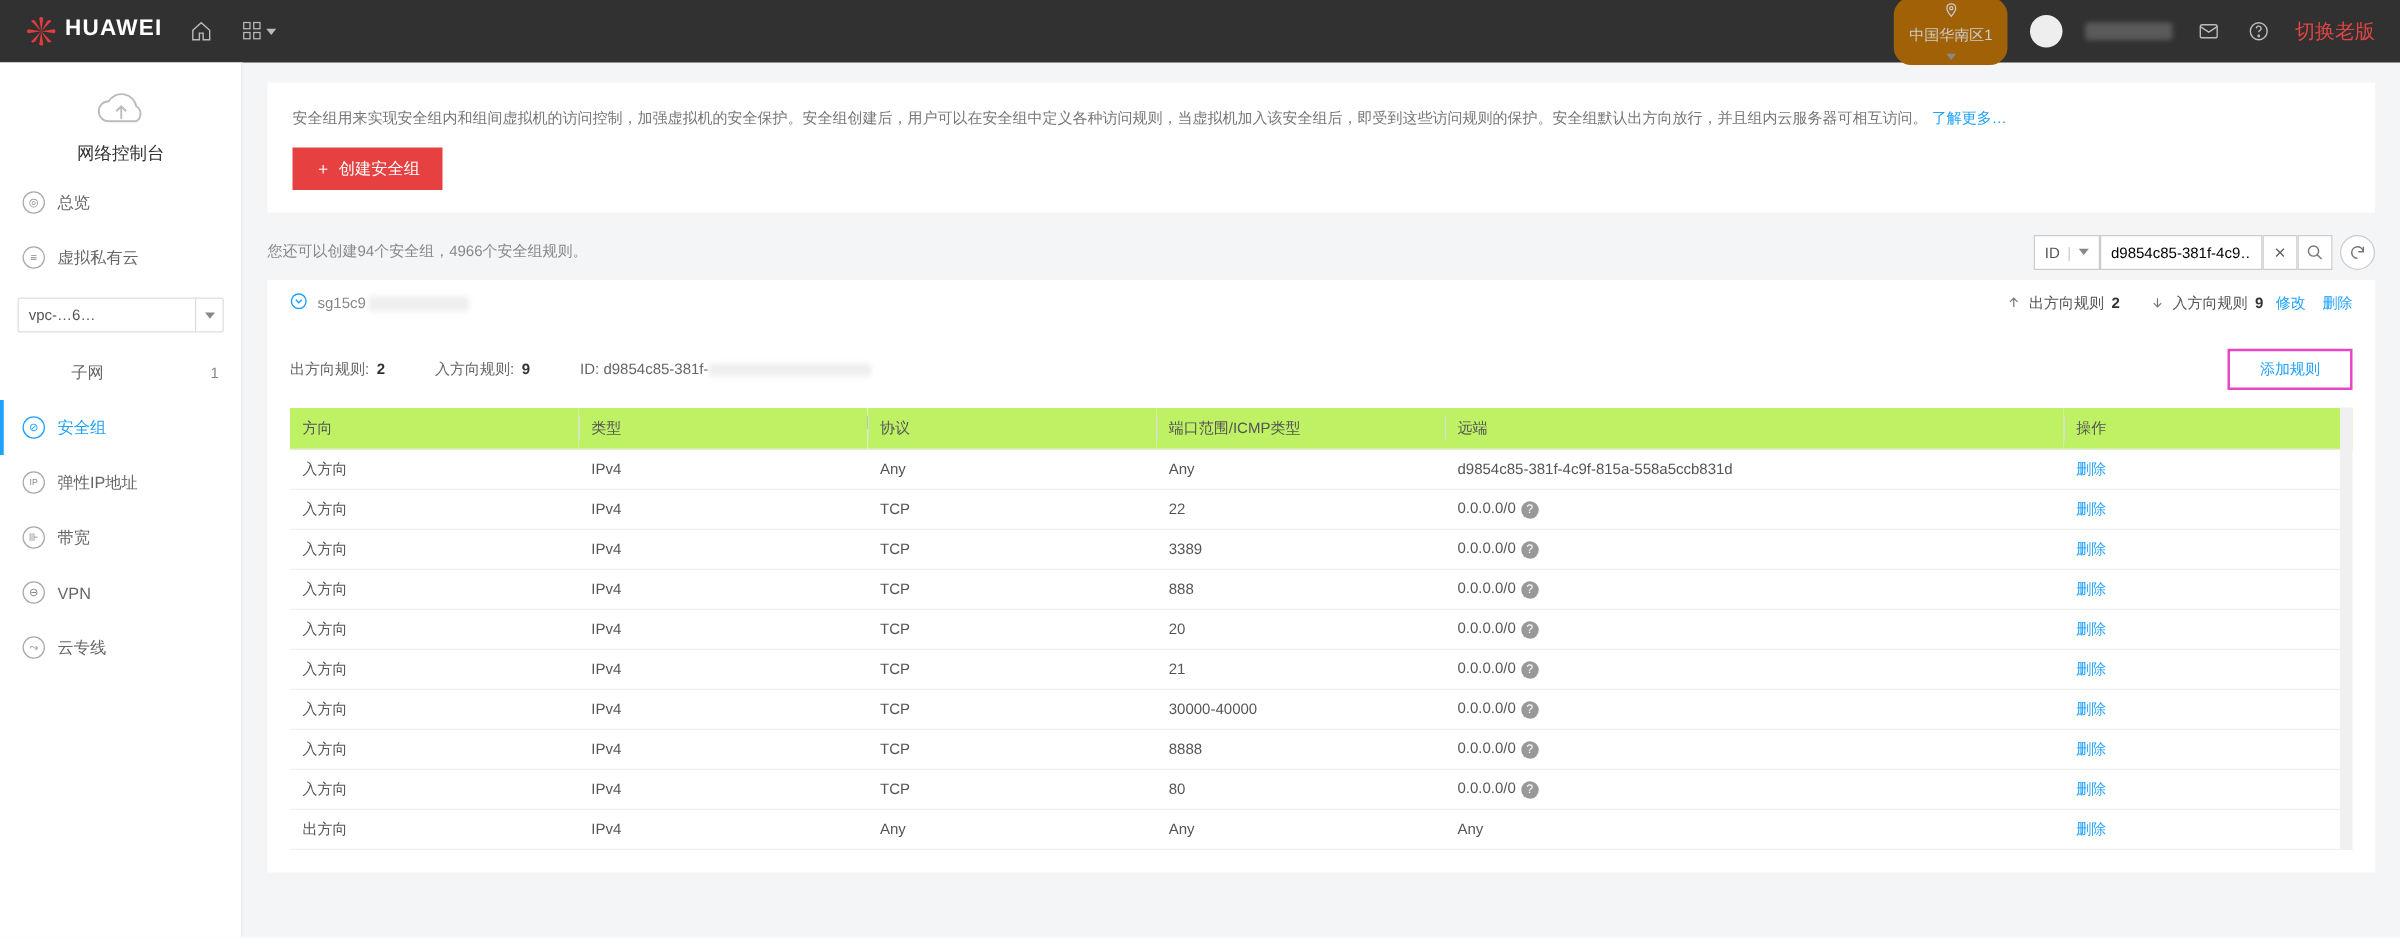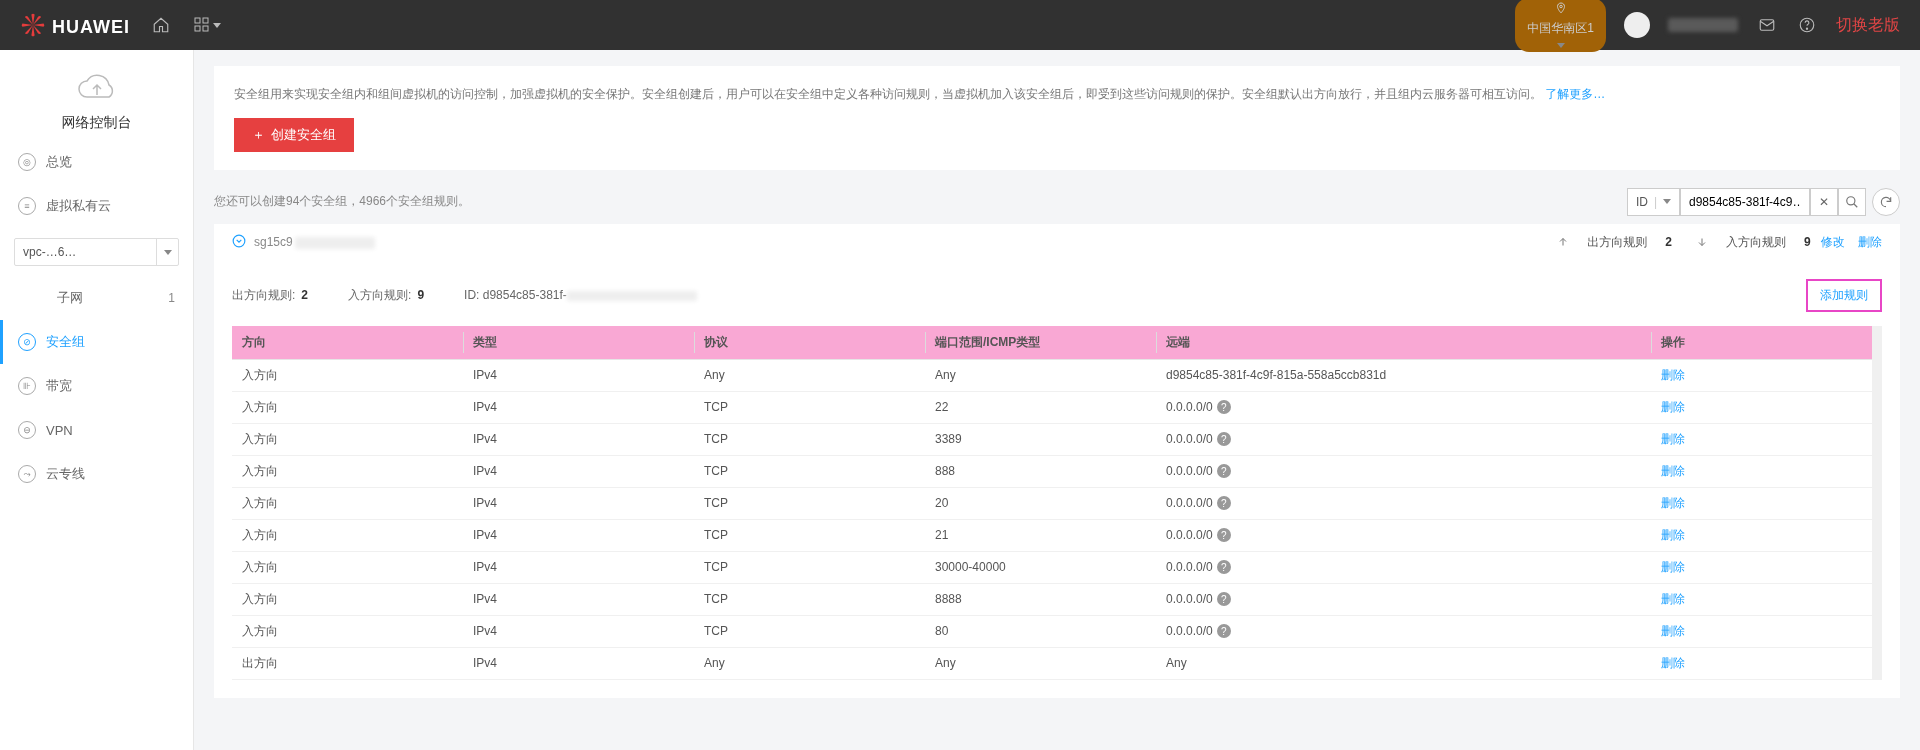--- a/index.html
+++ b/index.html
@@ -1,18 +1,18 @@
 <!DOCTYPE html>
 <html><head>
 <meta charset="utf-8">
 <style>
 * { margin:0; padding:0; box-sizing:border-box; font-family:"Microsoft YaHei","PingFang SC",Arial,sans-serif; }
 body { background:#f4f5f7; color:#333; font-size:12px; }
 .topbar { height:50px; background:#313131; display:flex; align-items:center; padding:0 20px; color:#ccc; }
-.logo { display:flex; align-items:flex-end; gap:6px; color:#fff; }
+.logo { display:flex; align-items:flex-start; gap:6px; color:#fff; }
 .logo-mark { width:26px; height:26px; }
 .logo-text { font-size:18px; font-weight:600; letter-spacing:1px; }
 .topbar-left { display:flex; align-items:center; gap:22px; margin-left:20px; }
 .top-icon { width:22px; height:22px; display:flex; align-items:center; justify-content:center; cursor:pointer; }
 .top-icon-box { display:flex; align-items:center; gap:3px; }
 .topbar-spacer { flex:1; }
 .topbar-right { display:flex; align-items:center; gap:18px; }
 .region { background:#a16207; border-radius:14px; padding:4px 12px; display:flex; align-items:center; gap:6px; cursor:pointer; font-size:12px;flex-direction:column; }
 .avatar { width:26px; height:26px; border-radius:50%; background:#eee; cursor:pointer; }
 .userblur { width:70px; height:14px; background:#5a5a5a; filter:blur(2px); border-radius:3px; }
@@ -39,32 +39,32 @@
 .quota-row .quota-text { color:#888; font-size:12px; flex:1; }
 .filter-sel { border:1px solid #ccc; height:28px; display:inline-flex; align-items:center; padding:0 8px; background:#fff; font-size:12px; color:#555; gap:6px; cursor:pointer; }
 .filter-inp { border:1px solid #ccc; height:28px; width:130px; padding:0 8px; font-size:12px; background:#fff; }
 .iconbtn { width:28px; height:28px; border:1px solid #ccc; background:#fff; display:inline-flex; align-items:center; justify-content:center; cursor:pointer; color:#666; }
 .iconbtn.round { border-radius:50%; }
 .panel { background:#fff; margin-top:6px; }
 .panel-head { display:flex; align-items:center; padding:10px 18px; font-size:12px; color:#555;text-align:right; }
 .panel-head .sg-name { margin-left:8px; color:#888; }
 .sg-name-blur { display:inline-block; width:80px; height:12px; background:#eee; filter:blur(2px); border-radius:2px; vertical-align:middle; margin-left:2px; }
 .panel-head .spacer { flex:1; }
-.rule-stat { display:flex; align-items:center; gap:18px; margin-left:24px; cursor:pointer; }
+.rule-stat { display:flex; align-items:center; gap:6px; margin-left:24px; cursor:pointer; }
 .rule-stat .cnt { font-weight:600; color:#333; }
 .panel-links a { color:#1fa1ff; text-decoration:none; margin-left:10px; font-size:12px; }
 .panel-body { padding:10px 18px 18px; }
 .stats-row { display:flex; align-items:center; gap:40px; padding:8px 0 14px; font-size:12px; color:#666; }
 .stats-row .val { font-weight:600; color:#333; margin-left:6px; }
 .id-blur { display:inline-block; width:130px; height:10px; background:#eee; filter:blur(2px); border-radius:2px; vertical-align:middle; }
-.add-rule { margin-left:auto; border:2px solid #e846c6; color:#1fa1ff; padding:6px 12px; font-size:12px; cursor:pointer; background:#fff; }
+.add-rule { margin-left:auto; border:2px solid #e846c6; color:#1fa1ff; padding:6px 24px; font-size:12px; cursor:pointer; background:#fff; }
 .tbl-wrap { position:relative; }
 .watermark { position:absolute; top:4px; left:460px; color:#3da83a; font-size:15px; pointer-events:none; font-family:Arial; }
 table { width:100%; border-collapse:collapse; font-size:12px; }
-thead th { text-align:left; background:#f9a8d4; color:#555; font-weight:700; padding:8px 10px; border-bottom:1px solid #e6e6e6; position:relative; }
+thead th { text-align:left; background:#bef264; color:#555; font-weight:400; padding:8px 10px; border-bottom:1px solid #e6e6e6; position:relative; }
 thead th:not(:first-child)::before { content:""; position:absolute; left:0; top:6px; bottom:6px; width:1px; background:#dcdcdc; }
 tbody td { padding:7px 10px; color:#555; }
 tbody tr { border-bottom:1px solid #f0f0f0; }
 .op-link { color:#1fa1ff; cursor:pointer; }
 .help { display:inline-flex; width:14px; height:14px; border-radius:50%; background:#999; color:#fff; font-size:10px; align-items:center; justify-content:center; margin-left:4px; }
 .col-dir{width:14%} .col-type{width:14%} .col-proto{width:14%} .col-port{width:14%} .col-remote{width:30%} .col-op{width:14%}
 .scroll-edge { position:absolute; right:0; top:0; bottom:0; width:10px; background:#f0f0f0; }
 .chev-down { width:0; height:0; border-left:4px solid transparent; border-right:4px solid transparent; border-top:5px solid currentColor; display:inline-block; }
 .grid-icon rect{ fill:none; stroke:#bbb; stroke-width:1; }
 </style>
@@ -161,20 +161,24 @@
         </span>
     </div>
     <div class="sb-item sb-sub">
       <span>子网</span>
       <span class="sb-badge">1</span>
     </div>
 
     <div class="sb-item active">
       <span class="circ-icon" style="border-color:#1fa1ff;color:#1fa1ff">⊘</span>
       <span>安全组</span>
+    </div>
+    <div class="sb-item">
+      <span class="circ-icon" style="font-size:7px">IP</span>
+      <span>弹性IP地址</span>
     </div>
     <div class="sb-item">
       <span class="circ-icon">⊪</span>
       <span>带宽</span>
     </div>
     <div class="sb-item">
       <span class="circ-icon">⊖</span>
       <span>VPN</span>
     </div>
     <div class="sb-item">

